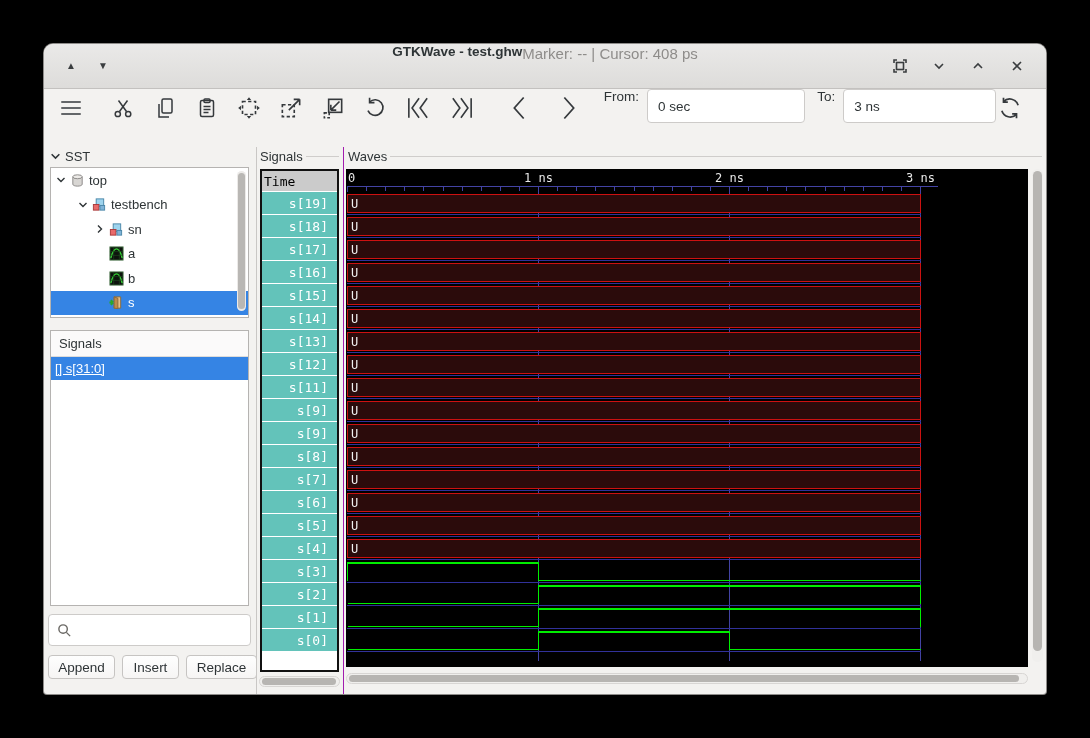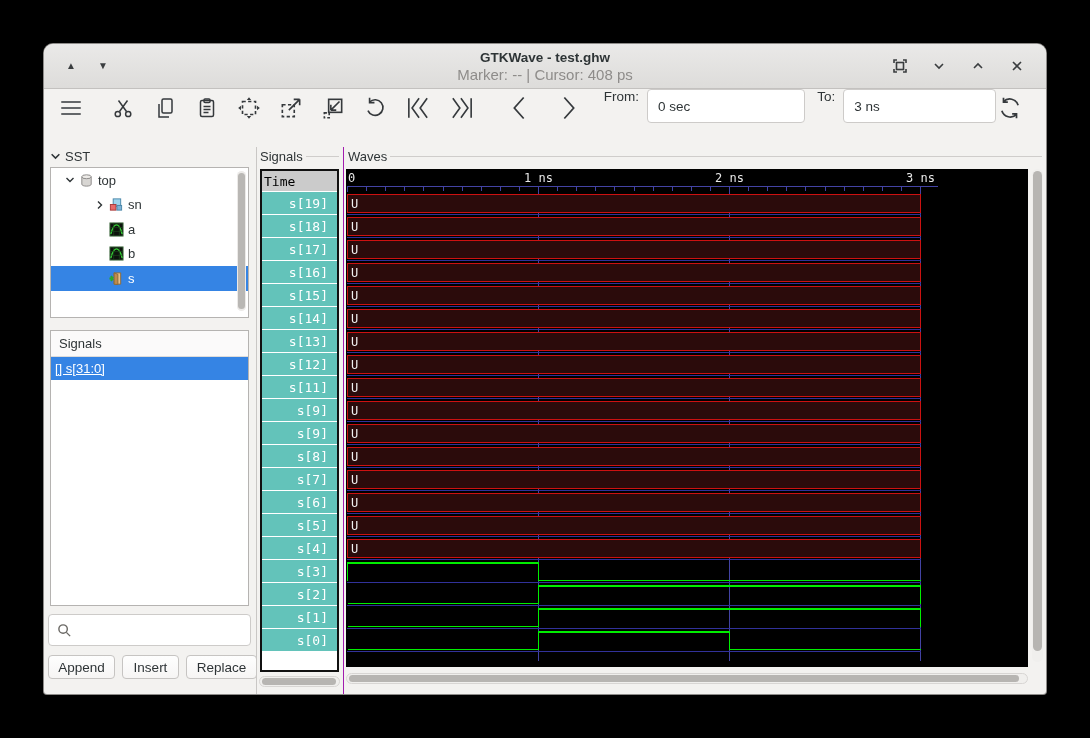--- a/index.html
+++ b/index.html
@@ -6,22 +6,22 @@
   body{width:1090px;height:738px;background:#000;position:relative;overflow:hidden;
        font-family:"Liberation Sans", sans-serif;color:#2e3436;}
   .window{position:absolute;left:44px;top:44px;width:1002px;height:650px;background:#f3f2f0;
           border-radius:9px 9px 3px 3px;box-shadow:0 0 0 1px #8d8b89;}
   
   .titlebar{position:absolute;left:0;top:0;right:0;height:44px;
             background:linear-gradient(#eae9e8,#dddcda);border-bottom:1px solid #c3c1bf;
             border-radius:9px 9px 0 0;display:flex;align-items:center;}
   .tb-left{display:flex;gap:22px;margin-left:22px;}
   .tb-tri{font-size:10px;color:#3a3d3f;line-height:1;cursor:default;}
-  .tb-center{position:absolute;left:0;right:0;top:0;bottom:0;display:flex;flex-direction:column;
-             align-items:center;justify-content:center;pointer-events:none;}
+  .tb-center{position:absolute;left:0;right:0;top:0;bottom:0;display:flex;flex-direction:row;
+             align-items:flex-start;justify-content:center;pointer-events:none;}
   .tb-title{font-size:13.5px;font-weight:bold;color:#2e3436;}
   .tb-sub{font-size:15px;color:#8e8c8a;margin-top:1px;}
   .tb-right{margin-left:auto;display:flex;gap:17px;margin-right:18px;align-items:center;}
   .tb-btn{width:22px;height:22px;display:flex;align-items:center;justify-content:center;}
   .tb-btn svg{stroke:#3a3d3f;fill:none;stroke-width:1.6;}
   
   .toolbar{position:absolute;left:0;top:45px;right:0;height:58px;display:flex;align-items:flex-start;
            padding-left:14px;box-sizing:border-box;}
   .tool-btn{width:28px;height:38px;display:flex;align-items:center;justify-content:center;margin-right:16px;}
   .tool-btn svg{stroke:#35393c;fill:none;stroke-width:1.5;}
@@ -206,33 +206,48 @@
   <div class="content">
 
     <div class="left-pane">
       <div class="sst-head">
         <svg width="11" height="11" viewBox="0 0 10 10" stroke="#2e3436" fill="none" stroke-width="1.4">
             <path d="M1.5 3l3.5 3.5L8.5 3"></path>
           </svg>
         <span>SST</span>
       </div>
       <div class="tree-box" id="sst-tree">
-        <div class="tree-row" style="padding-left: 12px;">
+        <div class="tree-row" style="padding-left: 3px;">
             <span class="tree-exp">
               <svg width="10" height="10" viewBox="0 0 10 10" stroke="#2e3436" fill="none" stroke-width="1.4">
                 <path d="M1.5 3l3.5 3.5L8.5 3"></path>
               </svg>
             </span>
             <span class="tree-ico">
               <svg width="15" height="15" viewBox="0 0 16 16">
                 <path d="M3 4v8c0 1.2 2.2 2 5 2s5-.8 5-2V4" fill="#d8d6d3" stroke="#8a8886"></path>
                 <ellipse cx="8" cy="4" rx="5" ry="2.1" fill="#eceae7" stroke="#8a8886"></ellipse>
               </svg>
             </span>
             <span>top</span>
+          </div>
+          <div class="tree-row" style="padding-left: 25px;">
+            <span class="tree-exp">
+              <svg width="10" height="10" viewBox="0 0 10 10" stroke="#2e3436" fill="none" stroke-width="1.4">
+                <path d="M1.5 3l3.5 3.5L8.5 3"></path>
+              </svg>
+            </span>
+            <span class="tree-ico">
+              <svg width="16" height="15" viewBox="0 0 16 16">
+                <rect x="5" y="2" width="8" height="8" fill="#9ed4ee" stroke="#4a86a8"></rect>
+                <rect x="2" y="8" width="6" height="6" fill="#e86a6a" stroke="#a83a3a"></rect>
+                <rect x="9" y="9" width="5" height="5" fill="#7fb3d8" stroke="#4a86a8"></rect>
+              </svg>
+            </span>
+            <span>testbench</span>
           </div>
           <div class="tree-row" style="padding-left: 42px;">
             <span class="tree-exp">
               <svg width="10" height="10" viewBox="0 0 10 10" stroke="#2e3436" fill="none" stroke-width="1.4">
                 <path d="M3 1.5L6.5 5L3 8.5"></path>
               </svg>
             </span>
             <span class="tree-ico">
               <svg width="16" height="15" viewBox="0 0 16 16">
                 <rect x="5" y="2" width="8" height="8" fill="#9ed4ee" stroke="#4a86a8"></rect>

